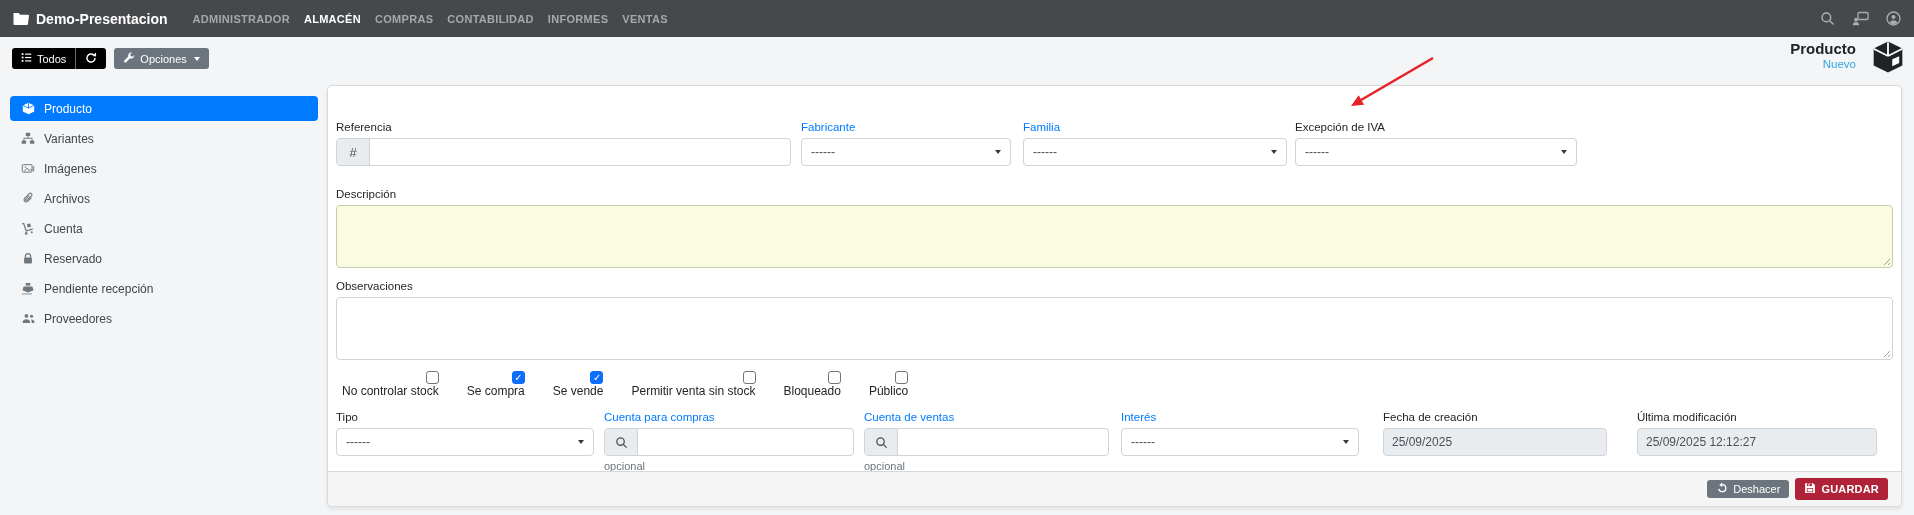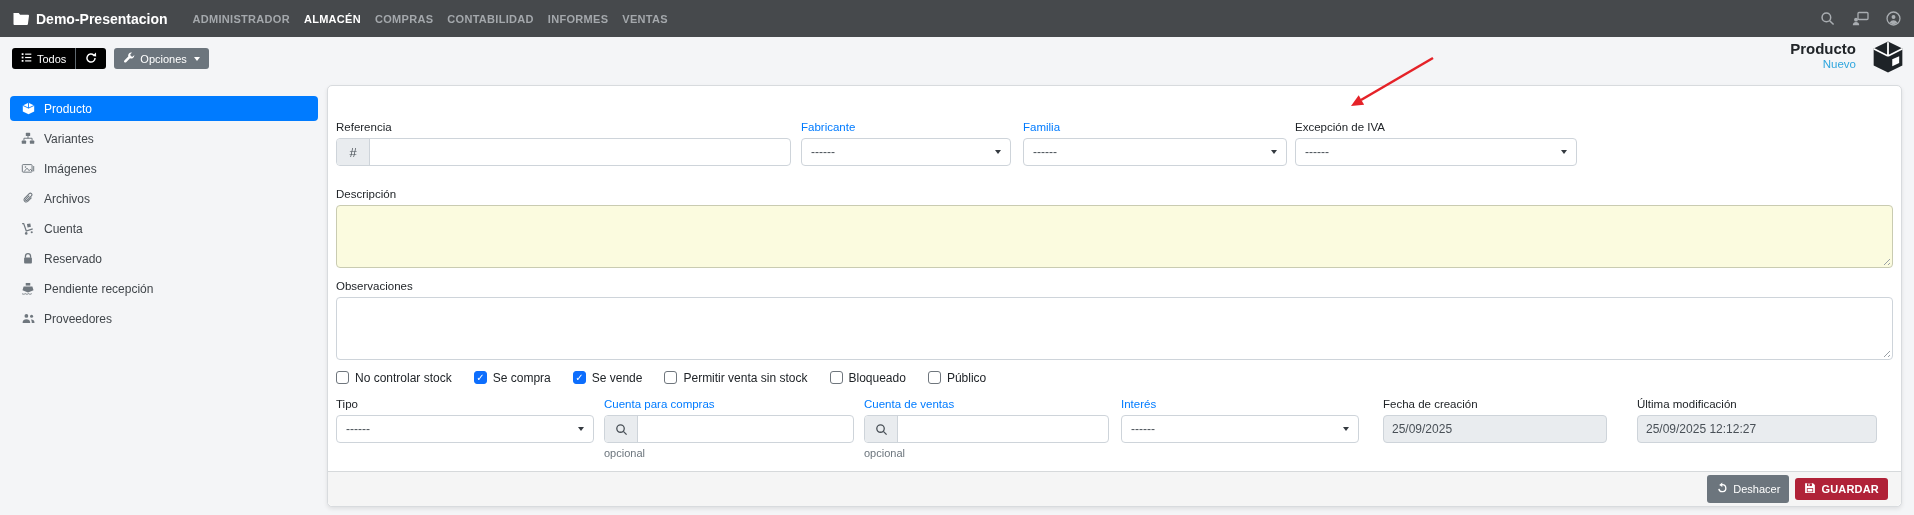--- a/index.html
+++ b/index.html
@@ -106,41 +106,41 @@
     width:100%; height:100%; border:none; outline:none; background:transparent;
     resize:none; font:inherit; font-size:12px; color:#495057; padding:5px 8px;
   }
   .grip {
     position:absolute; right:2px; bottom:2px; width:9px; height:9px; cursor:nwse-resize;
     background:repeating-linear-gradient(135deg, transparent 0 2px, #9aa0a6 2px 3px);
     clip-path:polygon(100% 0, 100% 100%, 0 100%);
   }
 
   .cb-row { display:flex; align-items:center; margin:11px 8px 0 8px; }
-  .cb-item { display:flex; align-items:flex-start; margin-right:22px; cursor:pointer; }
+  .cb-item { display:flex; align-items:flex-end; margin-right:22px; cursor:pointer;flex-direction:column; }
   .cb {
     width:13px; height:13px; border:1px solid #6f767d; border-radius:3px;
     background:#fff; position:relative; flex:none;
   }
   .cb.checked { background:#0d6efd; border-color:#0d6efd; }
   .cb.checked::after {
     content:"✓"; position:absolute; left:1.5px; top:-1px; color:#fff;
     font-size:10px; font-weight:bold; line-height:13px;
   }
   .cb-label { font-size:12px; color:#212529; margin-left:6px; white-space:nowrap; }
 
   .row5 { margin-top:12px; }
   .helper { font-size:11px; color:#6c757d; margin-top:4px; }
 
   .panel-footer {
     position:absolute; left:0; right:0; bottom:0; height:35px; background:#f5f5f5;
     border-top:1px solid #d6d9db; border-radius:0 0 5px 5px;
     display:flex; align-items:center; justify-content:flex-end; gap:6px; padding-right:13px;
   }
-  .btn-undo { padding:0 9px; height:28px; gap:5px; }
+  .btn-undo { padding:0 9px; height:18px; gap:5px; }
   .btn-save {
     background:#b02238; color:#fff; border:none; border-radius:3px; height:22px;
     font-size:11px; font-weight:bold; letter-spacing:.2px; display:inline-flex;
     align-items:center; gap:5px; padding:0 9px; cursor:pointer; font-family:inherit;
   }
 
   .annotation-arrow { position:absolute; left:1337px; top:50px; pointer-events:none; }
 </style>
 </head>
 <body>

